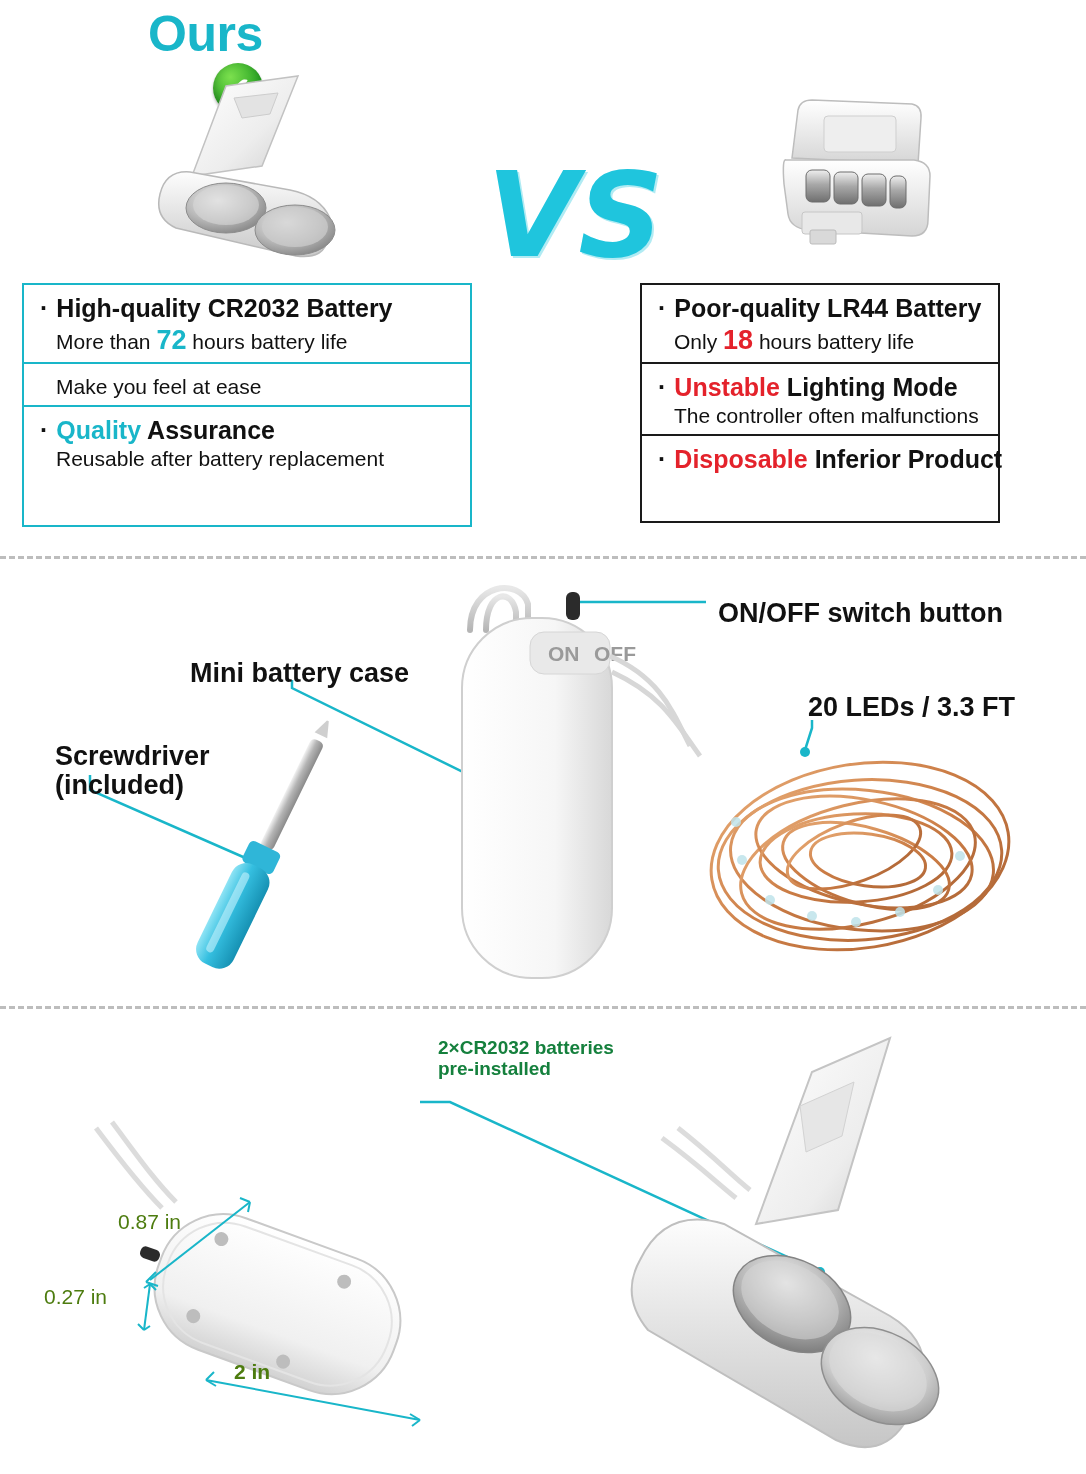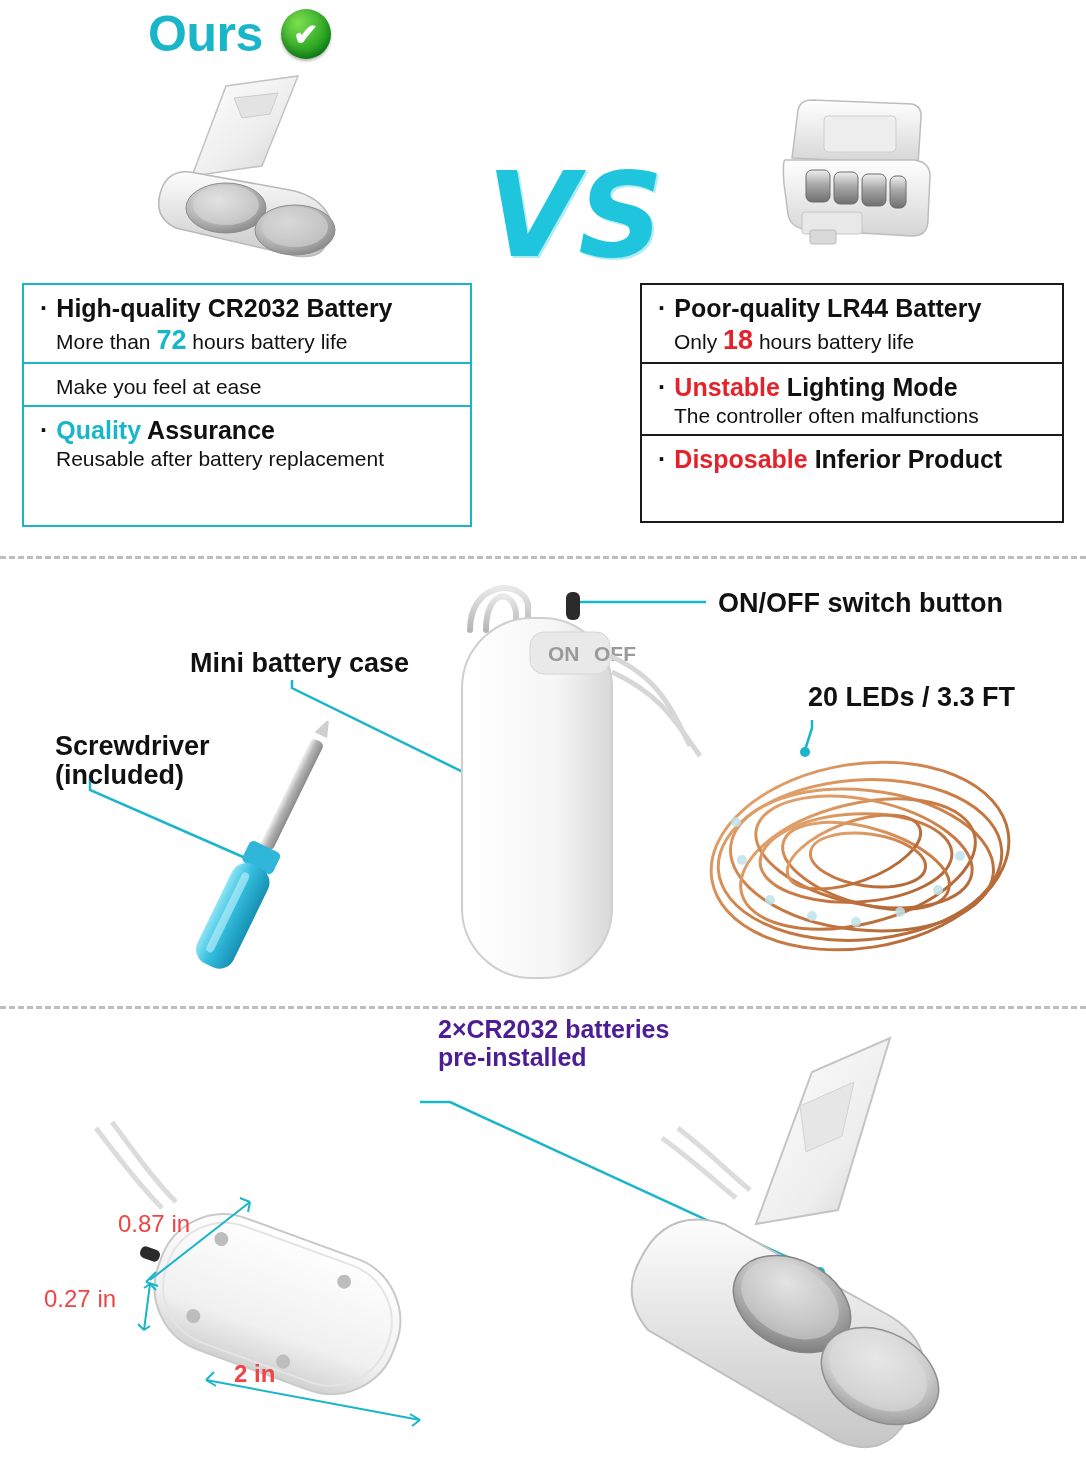--- a/index.html
+++ b/index.html
@@ -17,21 +17,21 @@
   }
   .page {
     position: relative;
     width: 1086px;
     height: 1474px;
   }
 
   
   .sec1 { position: absolute; left: 0; top: 0; width: 1086px; height: 552px; }
 
-  .hdr { position: absolute; display: flex; align-items: center; }
+  .hdr { position: absolute; display: flex; align-items: flex-end; flex-direction: column; }
   .hdr-title {
     font-size: 50px;
     font-weight: bold;
     letter-spacing: -0.5px;
   }
   .hdr-ours { left: 148px; top: 5px; }
   .hdr-others { left: 762px; top: 5px; }
   .hdr-ours .hdr-title { color: #19b6c9; }
   .hdr-others .hdr-title { color: #111; }
 
@@ -63,21 +63,21 @@
   }
 
   
   .box {
     position: absolute;
     border: 2px solid;
     background: #fff;
     box-sizing: border-box;
   }
   .box-ours { left: 22px; top: 283px; width: 450px; height: 244px; border-color: #19b6c9; }
-  .box-others { left: 640px; top: 283px; width: 424px; height: 240px; border-color: #1a1a1a; }
+  .box-others { left: 640px; top: 283px; width: 360px; height: 240px; border-color: #1a1a1a; }
 
   .row { box-sizing: border-box; padding: 9px 14px 6px 16px; }
   .box-ours .row + .row { border-top: 2px solid #19b6c9; }
   .box-others .row + .row { border-top: 2px solid #1a1a1a; }
 
   .line1 { font-size: 25px; font-weight: bold; color: #111; white-space: nowrap; }
   .line1 .dot { margin-right: 8px; }
   .line2 { font-size: 21px; color: #111; margin-top: 2px; margin-left: 16px; white-space: nowrap; }
   .cy { color: #19b6c9; }
   .rd { color: #e4222b; }
@@ -86,30 +86,30 @@
   
   .sep {
     position: absolute; left: 0; width: 1086px; height: 0;
     border-top: 3px dashed #bdbdbd;
   }
   .sep1 { top: 556px; }
   .sep2 { top: 1006px; }
 
   
   .sec2 { position: absolute; left: 0; top: 560px; width: 1086px; height: 446px; }
-  .callout { position: absolute; font-weight: bold; color: #111; white-space: nowrap; }
+  .callout { position: absolute; font-weight: bold; color: #111; white-space: nowrap; margin-top: 10px; }
   .c-onoff { left: 718px; top: 28px; font-size: 27px; }
   .c-case  { left: 190px; top: 88px; font-size: 27px; }
   .c-leds  { left: 808px; top: 122px; font-size: 27px; }
   .c-screw { left: 55px; top: 172px; font-size: 27px; line-height: 1.08; }
 
   
   .sec3 { position: absolute; left: 0; top: 1010px; width: 1086px; height: 464px; }
-  .c-batt { left: 438px; top: 6px; font-size: 25px; font-weight: bold; line-height: 1.1; color:#4c1d95; white-space: nowrap;}
-  .dim { position: absolute; font-size: 24px; color: #ef4444; white-space: nowrap; }
+  .c-batt { left: 438px; top: 18px; font-size: 19px; font-weight: bold; line-height: 1.1; color:#15803d; white-space: nowrap;}
+  .dim { position: absolute; font-size: 21px; color: #4d7c0f; white-space: nowrap; }
   .d-087 { left: 118px; top: 200px; }
   .d-027 { left: 44px; top: 275px; }
   .d-2in { left: 234px; top: 350px; font-weight: bold; }
 
   svg { display: block; }
   .svg-abs { position: absolute; left: 0; top: 0; pointer-events: none; }
 </style>
 </head>
 <body>
 

